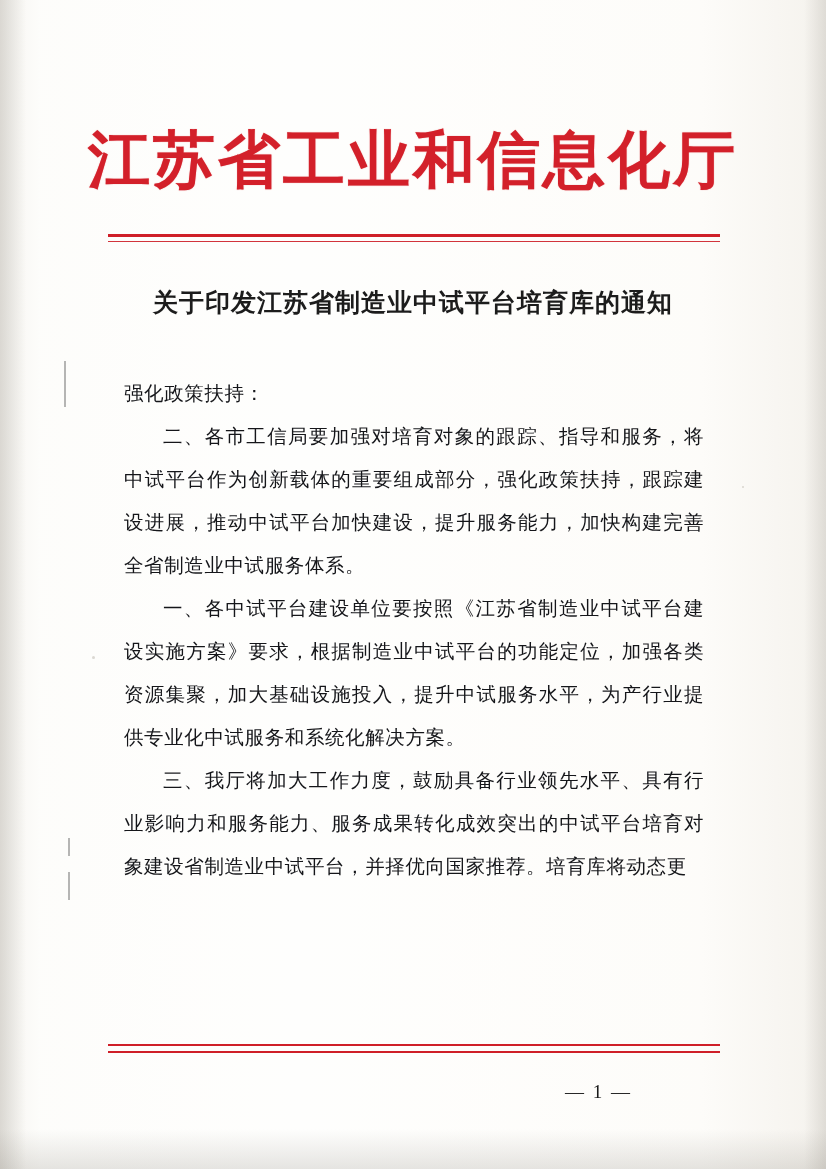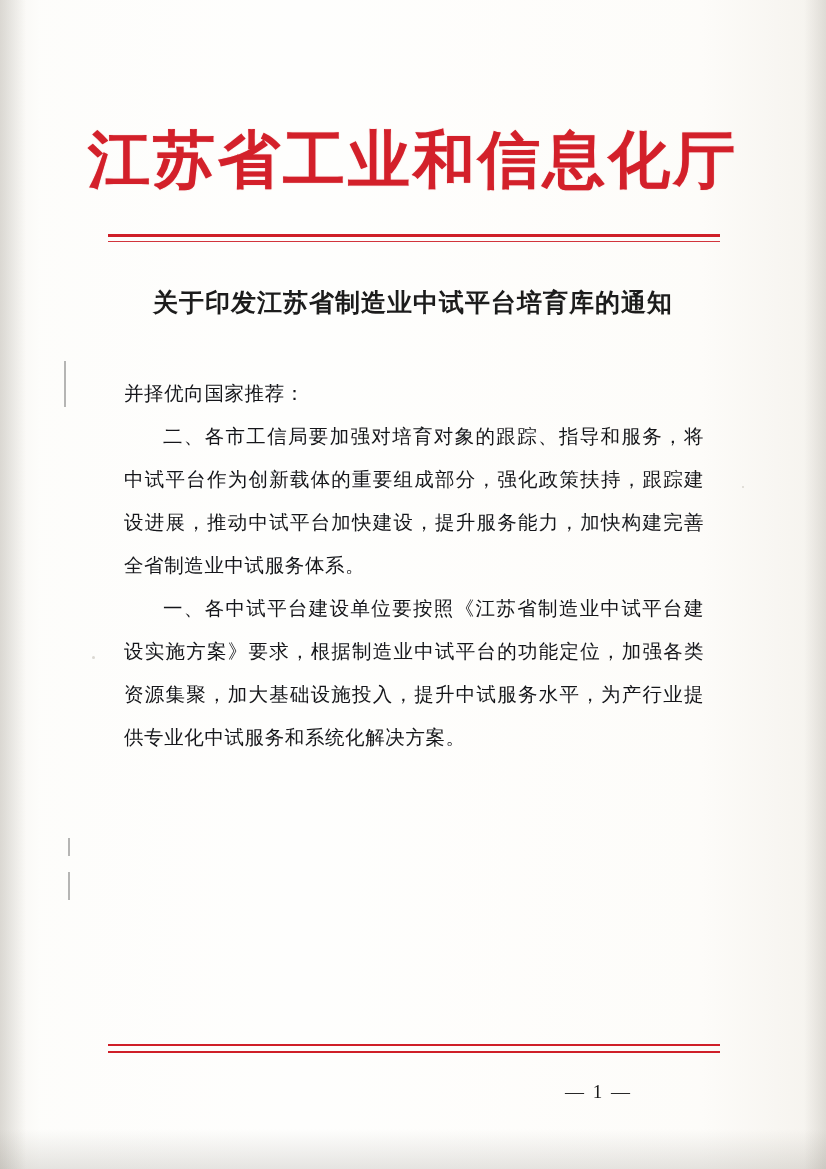--- a/index.html
+++ b/index.html
@@ -174,23 +174,24 @@
 
     <div class="masthead">
       <div class="masthead-title">江苏省工业和信息化厅</div>
       <div class="masthead-rule r1"></div>
       <div class="masthead-rule r2"></div>
     </div>
 
     <div class="doc-title">关于印发江苏省制造业中试平台培育库的通知</div>
 
     <div class="body-block">
-      <p class="para salutation">并择优向国家推荐：</p>
+      <p class="para salutation">强化政策扶持：</p>
       <p class="para indent">二、各市工信局要加强对培育对象的跟踪、指导和服务，将中试平台作为创新载体的重要组成部分，强化政策扶持，跟踪建设进展，推动中试平台加快建设，提升服务能力，加快构建完善全省制造业中试服务体系。</p>
       <p class="para indent">一、各中试平台建设单位要按照《江苏省制造业中试平台建设实施方案》要求，根据制造业中试平台的功能定位，加强各类资源集聚，加大基础设施投入，提升中试服务水平，为产行业提供专业化中试服务和系统化解决方案。</p>
+      <p class="para indent">三、我厅将加大工作力度，鼓励具备行业领先水平、具有行业影响力和服务能力、服务成果转化成效突出的中试平台培育对象建设省制造业中试平台，并择优向国家推荐。培育库将动态更</p>
     </div>
 
     <div class="bottom-rule b1"></div>
     <div class="bottom-rule b2"></div>
 
     <div class="page-number">— 1 —</div>
 
     <div class="mark m1"></div>
     <div class="mark m2"></div>
     <div class="mark m3"></div>

